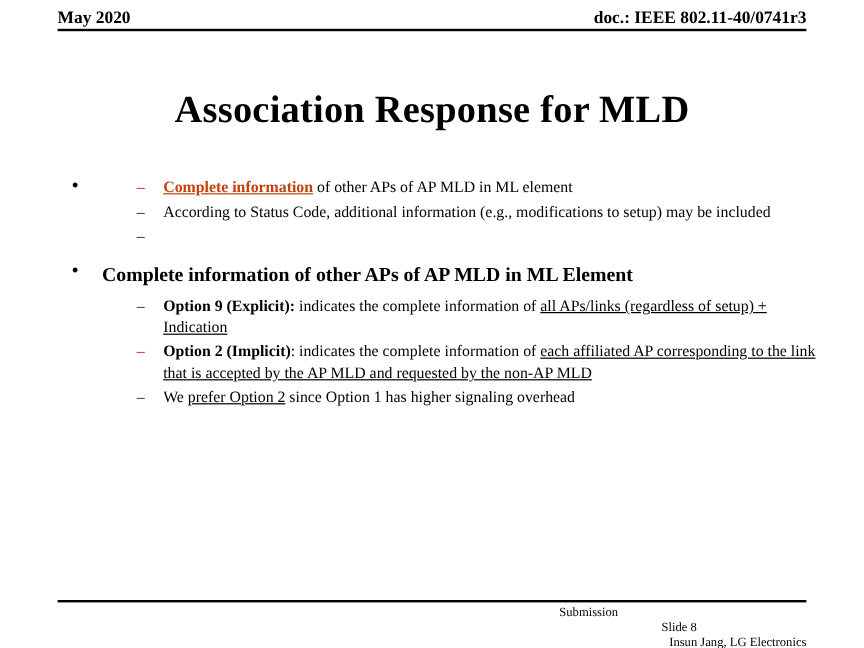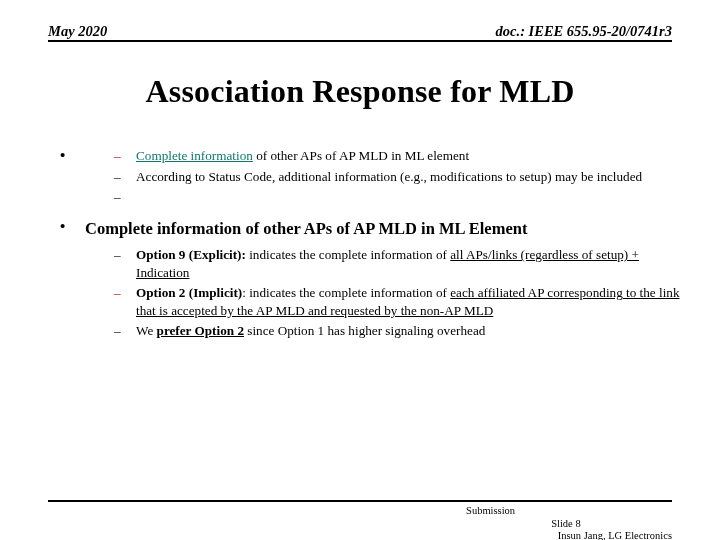--- a/index.html
+++ b/index.html
@@ -13,24 +13,23 @@
     position: relative;
     font-family: "Liberation Serif", "DejaVu Serif", serif;
     color: #000000;
     overflow: hidden;
   }
 
   
   #slide-header {
     position: absolute;
     left: 48px;
-    top: 24px;
+    top: 8px;
     width: 624px;
     height: 24px;
-    font-style: italic;
   }
   #slide-header .hdr-row {
     display: flex;
     justify-content: space-between;
     align-items: flex-end;
     font-size: 14.5px;
     font-weight: bold;
     line-height: 1.05;
     white-space: nowrap;
   }
@@ -97,23 +96,23 @@
   li.bullet2 > .b2-marker {
     position: absolute;
     left: 0px;
     top: 0px;
     font-size: 13.2px;
     line-height: 1.33;
   }
   .red-dash { color: #C00000; }
   .bold { font-weight: bold; }
   .u { text-decoration: underline; }
-  .red-bu { color: #0f766e; font-weight: normal; text-decoration: underline; }
+  .red-bu { color: #c2410c; font-weight: bold; text-decoration: underline; }
   .red-b { color: #000000; font-weight: bold; }
-  .blk-bu { font-weight: bold; text-decoration: underline; }
+  .blk-bu { font-weight: normal; text-decoration: underline; }
 
   .gap-block { height: 30px; }
 
   
   #slide-footer {
     position: absolute;
     left: 48px;
     top: 500px;
     width: 624px;
   }
@@ -132,21 +131,21 @@
   #slide-footer .ftr-left  { width: 33%; text-align: left; }
   #slide-footer .ftr-mid   { width: 34%; text-align: center; }
   #slide-footer .ftr-right { width: 33%; text-align: right; }
 </style>
 </head>
 <body>
 
 <div id="slide-header">
   <div class="hdr-row">
     <span>May 2020</span>
-    <span>doc.: IEEE 655.95-20/0741r3</span>
+    <span>doc.: IEEE 802.11-40/0741r3</span>
   </div>
   <div class="hdr-rule"></div>
 </div>
 
 <div id="slide-title">Association Response for MLD</div>
 
 <div id="slide-body">
   <ul class="lvl1">
 
     <li class="bullet1">

